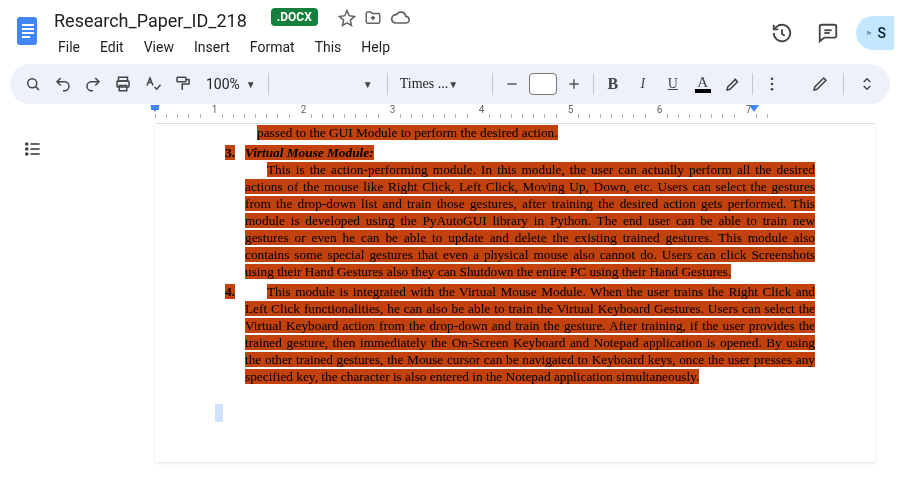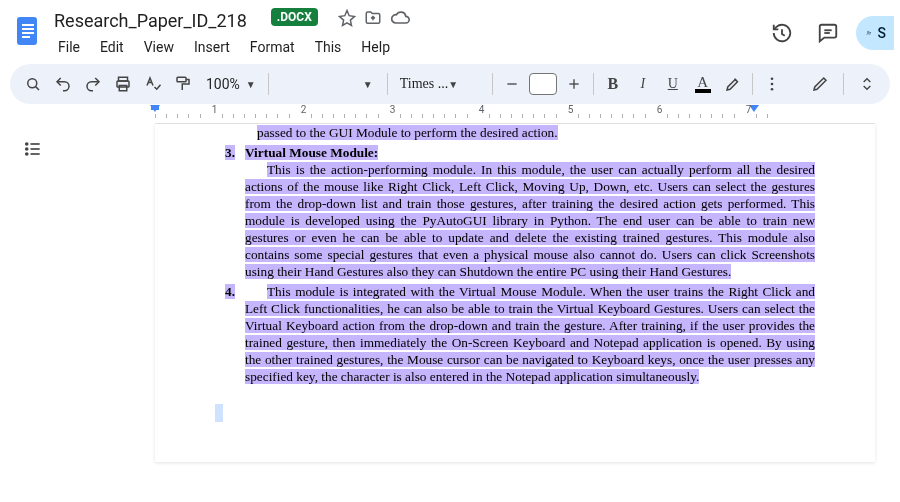--- a/index.html
+++ b/index.html
@@ -34,25 +34,25 @@
   .left-rail { width:66px; display:flex; justify-content:center; padding-top:28px; }
   .outline-btn { width:34px; height:34px; display:flex; align-items:center; justify-content:center; border-radius:6px; color:#444; cursor:pointer;}
   .doc-scroll { flex:1; overflow:auto; position:relative; }
   .ruler { position:sticky; top:0; height:20px; background:#fff; font-size:10px; color:#5f6368; z-index:5; }
   .ruler-inner { position:relative; margin-left:89px; width:720px; height:20px; border-bottom:1px solid #e0e0e0; }
   .ruler-shade { position:absolute; left:-89px; width:89px; top:0; height:14px; background:#fff; }
   .tick-major { position:absolute; top:0; font-size:10px; color:#5f6368; transform:translateX(-50%); }
   .tick-minor { position:absolute; top:10px; width:1px; height:4px; background:#b0b0b0; }
   .page { margin:0 0 24px 89px; width:720px; background:#fff; box-shadow:0 1px 3px rgba(60,64,67,.15); padding:0 60px 40px 60px; position:relative; }
   .content { font-family:'Times New Roman', Times, serif; font-size:13.3px; line-height:1.28; text-align:justify; color:#000; }
-  .hl { background:#c4b5fd; }
+  .hl { background:#c2410c; }
   .list-item { display:flex; margin-top:3px; }
   .li-num { width:30px; text-align:right; padding-right:10px; font-weight:700; }
   .li-body { flex:1; }
-  .li-title { font-weight:700; }
+  .li-title { font-weight:700;font-style:italic; }
   .indent-first { text-indent:22px; }
   .section-head { text-align:center; font-weight:700; text-decoration:underline; font-size:15px; margin:34px 0 10px 0; letter-spacing:0.5px;}
   .block-marker { display:inline-block; width:8px; height:18px; background:#cfe2ff; vertical-align:middle; }
   .pencil-group { margin-left:auto; display:flex; align-items:center; gap:4px;}
   .ruler-marker { position:absolute; top:8px; }
   .ruler-dn { width:0; height:0; border-left:5px solid transparent; border-right:5px solid transparent; border-top:7px solid #4285f4; }
   .ruler-rect { position:absolute; top:1px; width:8px; height:5px; background:#4285f4; }
 </style>
 </head>
 <body>

